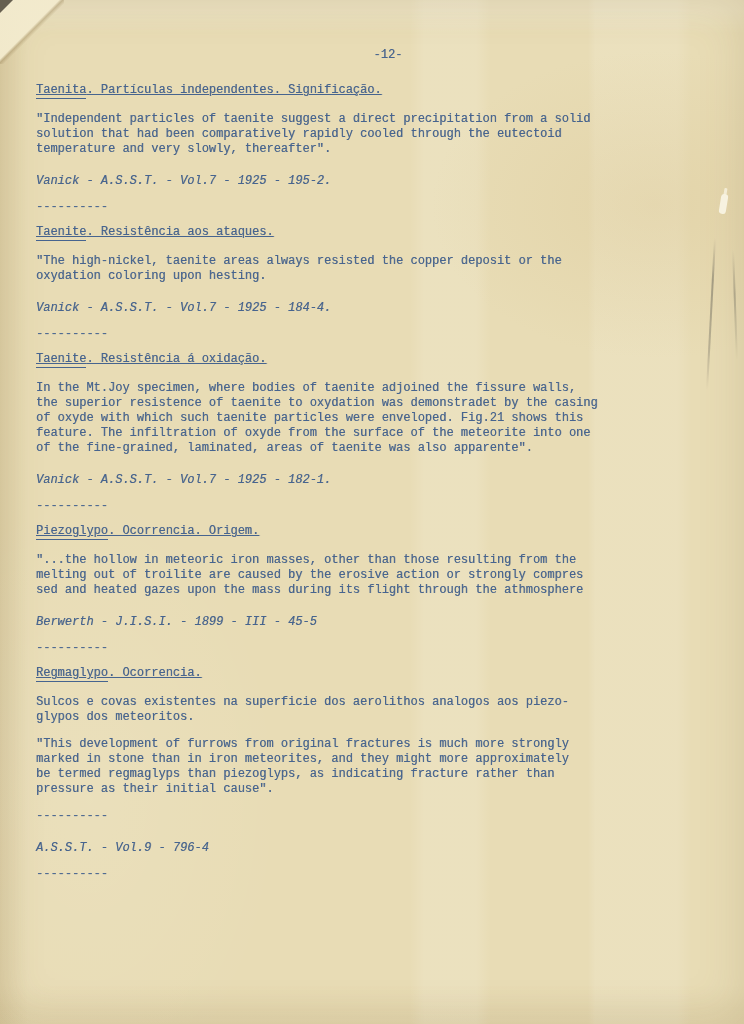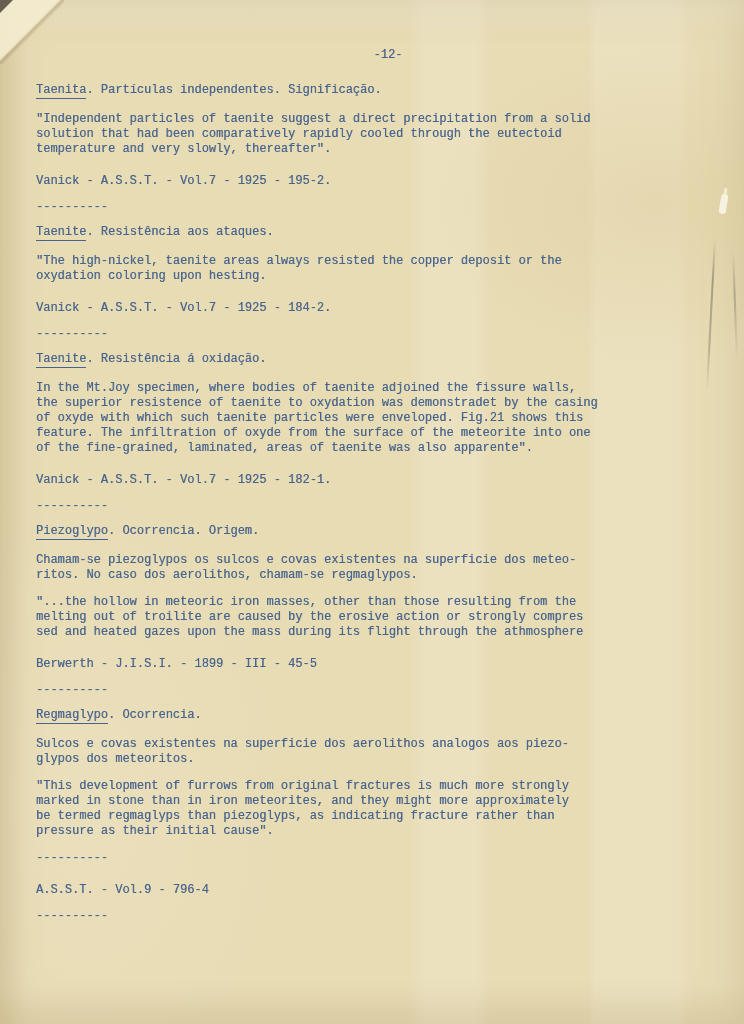--- a/index.html
+++ b/index.html
@@ -17,24 +17,24 @@
     box-shadow: inset 0 0 46px rgba(120,100,58,0.18);
     color:#46648f;
   }
   .page {
     position:relative;
     padding:48px 4px 0 36px;
     font-size:12px; line-height:15px;
     text-shadow:0.4px 0 0 rgba(44,72,116,0.45);
   }
   .page-number { text-align:center; margin:0 0 20px 0; }
-  .entry-heading { margin:0 0 14px 0; }
+  .entry-heading { margin:0 0 14px 0;text-decoration:underline; }
   .term { border-bottom:1.6px solid currentColor; padding-bottom:1px; }
   .para { margin:0 0 12px 0; white-space:pre-wrap; }
-  .citation { margin:17px 0 11px 0; }
+  .citation { margin:17px 0 11px 0;font-style:italic; }
   .separator { margin:0 0 10px 0; color:#4a6792; }
   
   .corner-fold {
     position:absolute; top:0; left:0; width:64px; height:64px;
     background:linear-gradient(135deg, rgba(243,235,206,0.95) 46%, rgba(150,128,84,0.38) 49%, rgba(150,128,84,0.0) 53%);
     pointer-events:none;
   }
   .corner-dark {
     position:absolute; top:0; left:0; width:0; height:0;
     border-top:13px solid #4e473a; border-right:13px solid transparent;
@@ -75,39 +75,37 @@
 solution that had been comparatively rapidly cooled through the eutectoid
 temperature and very slowly, thereafter".</div>
     <div class="citation">Vanick - A.S.S.T. - Vol.7 - 1925 - 195-2.</div>
     <div class="separator">----------</div>
   </div>
 
   <div class="entry">
     <div class="entry-heading"><span class="term">Taenite</span><span>. Resistência aos ataques.</span></div>
     <div class="para">"The high-nickel, taenite areas always resisted the copper deposit or the
 oxydation coloring upon hesting.</div>
-    <div class="citation">Vanick - A.S.S.T. - Vol.7 - 1925 - 184-2.</div>
+    <div class="citation">Vanick - A.S.S.T. - Vol.7 - 1925 - 184-4.</div>
     <div class="separator">----------</div>
   </div>
 
   <div class="entry">
     <div class="entry-heading"><span class="term">Taenite</span><span>. Resistência á oxidação.</span></div>
     <div class="para">In the Mt.Joy specimen, where bodies of taenite adjoined the fissure walls,
 the superior resistence of taenite to oxydation was demonstradet by the casing
 of oxyde with which such taenite particles were enveloped. Fig.21 shows this
 feature. The infiltration of oxyde from the surface of the meteorite into one
 of the fine-grained, laminated, areas of taenite was also apparente".</div>
     <div class="citation">Vanick - A.S.S.T. - Vol.7 - 1925 - 182-1.</div>
     <div class="separator">----------</div>
   </div>
 
   <div class="entry">
     <div class="entry-heading"><span class="term">Piezoglypo</span><span>. Ocorrencia. Origem.</span></div>
-    <div class="para">Chamam-se piezoglypos os sulcos e covas existentes na superficie dos meteo-
-ritos. No caso dos aerolithos, chamam-se regmaglypos.</div>
     <div class="para">"...the hollow in meteoric iron masses, other than those resulting from the
 melting out of troilite are caused by the erosive action or strongly compres
 sed and heated gazes upon the mass during its flight through the athmosphere</div>
     <div class="citation">Berwerth - J.I.S.I. - 1899 - III - 45-5</div>
     <div class="separator">----------</div>
   </div>
 
   <div class="entry">
     <div class="entry-heading"><span class="term">Regmaglypo</span><span>. Ocorrencia.</span></div>
     <div class="para">Sulcos e covas existentes na superficie dos aerolithos analogos aos piezo-

